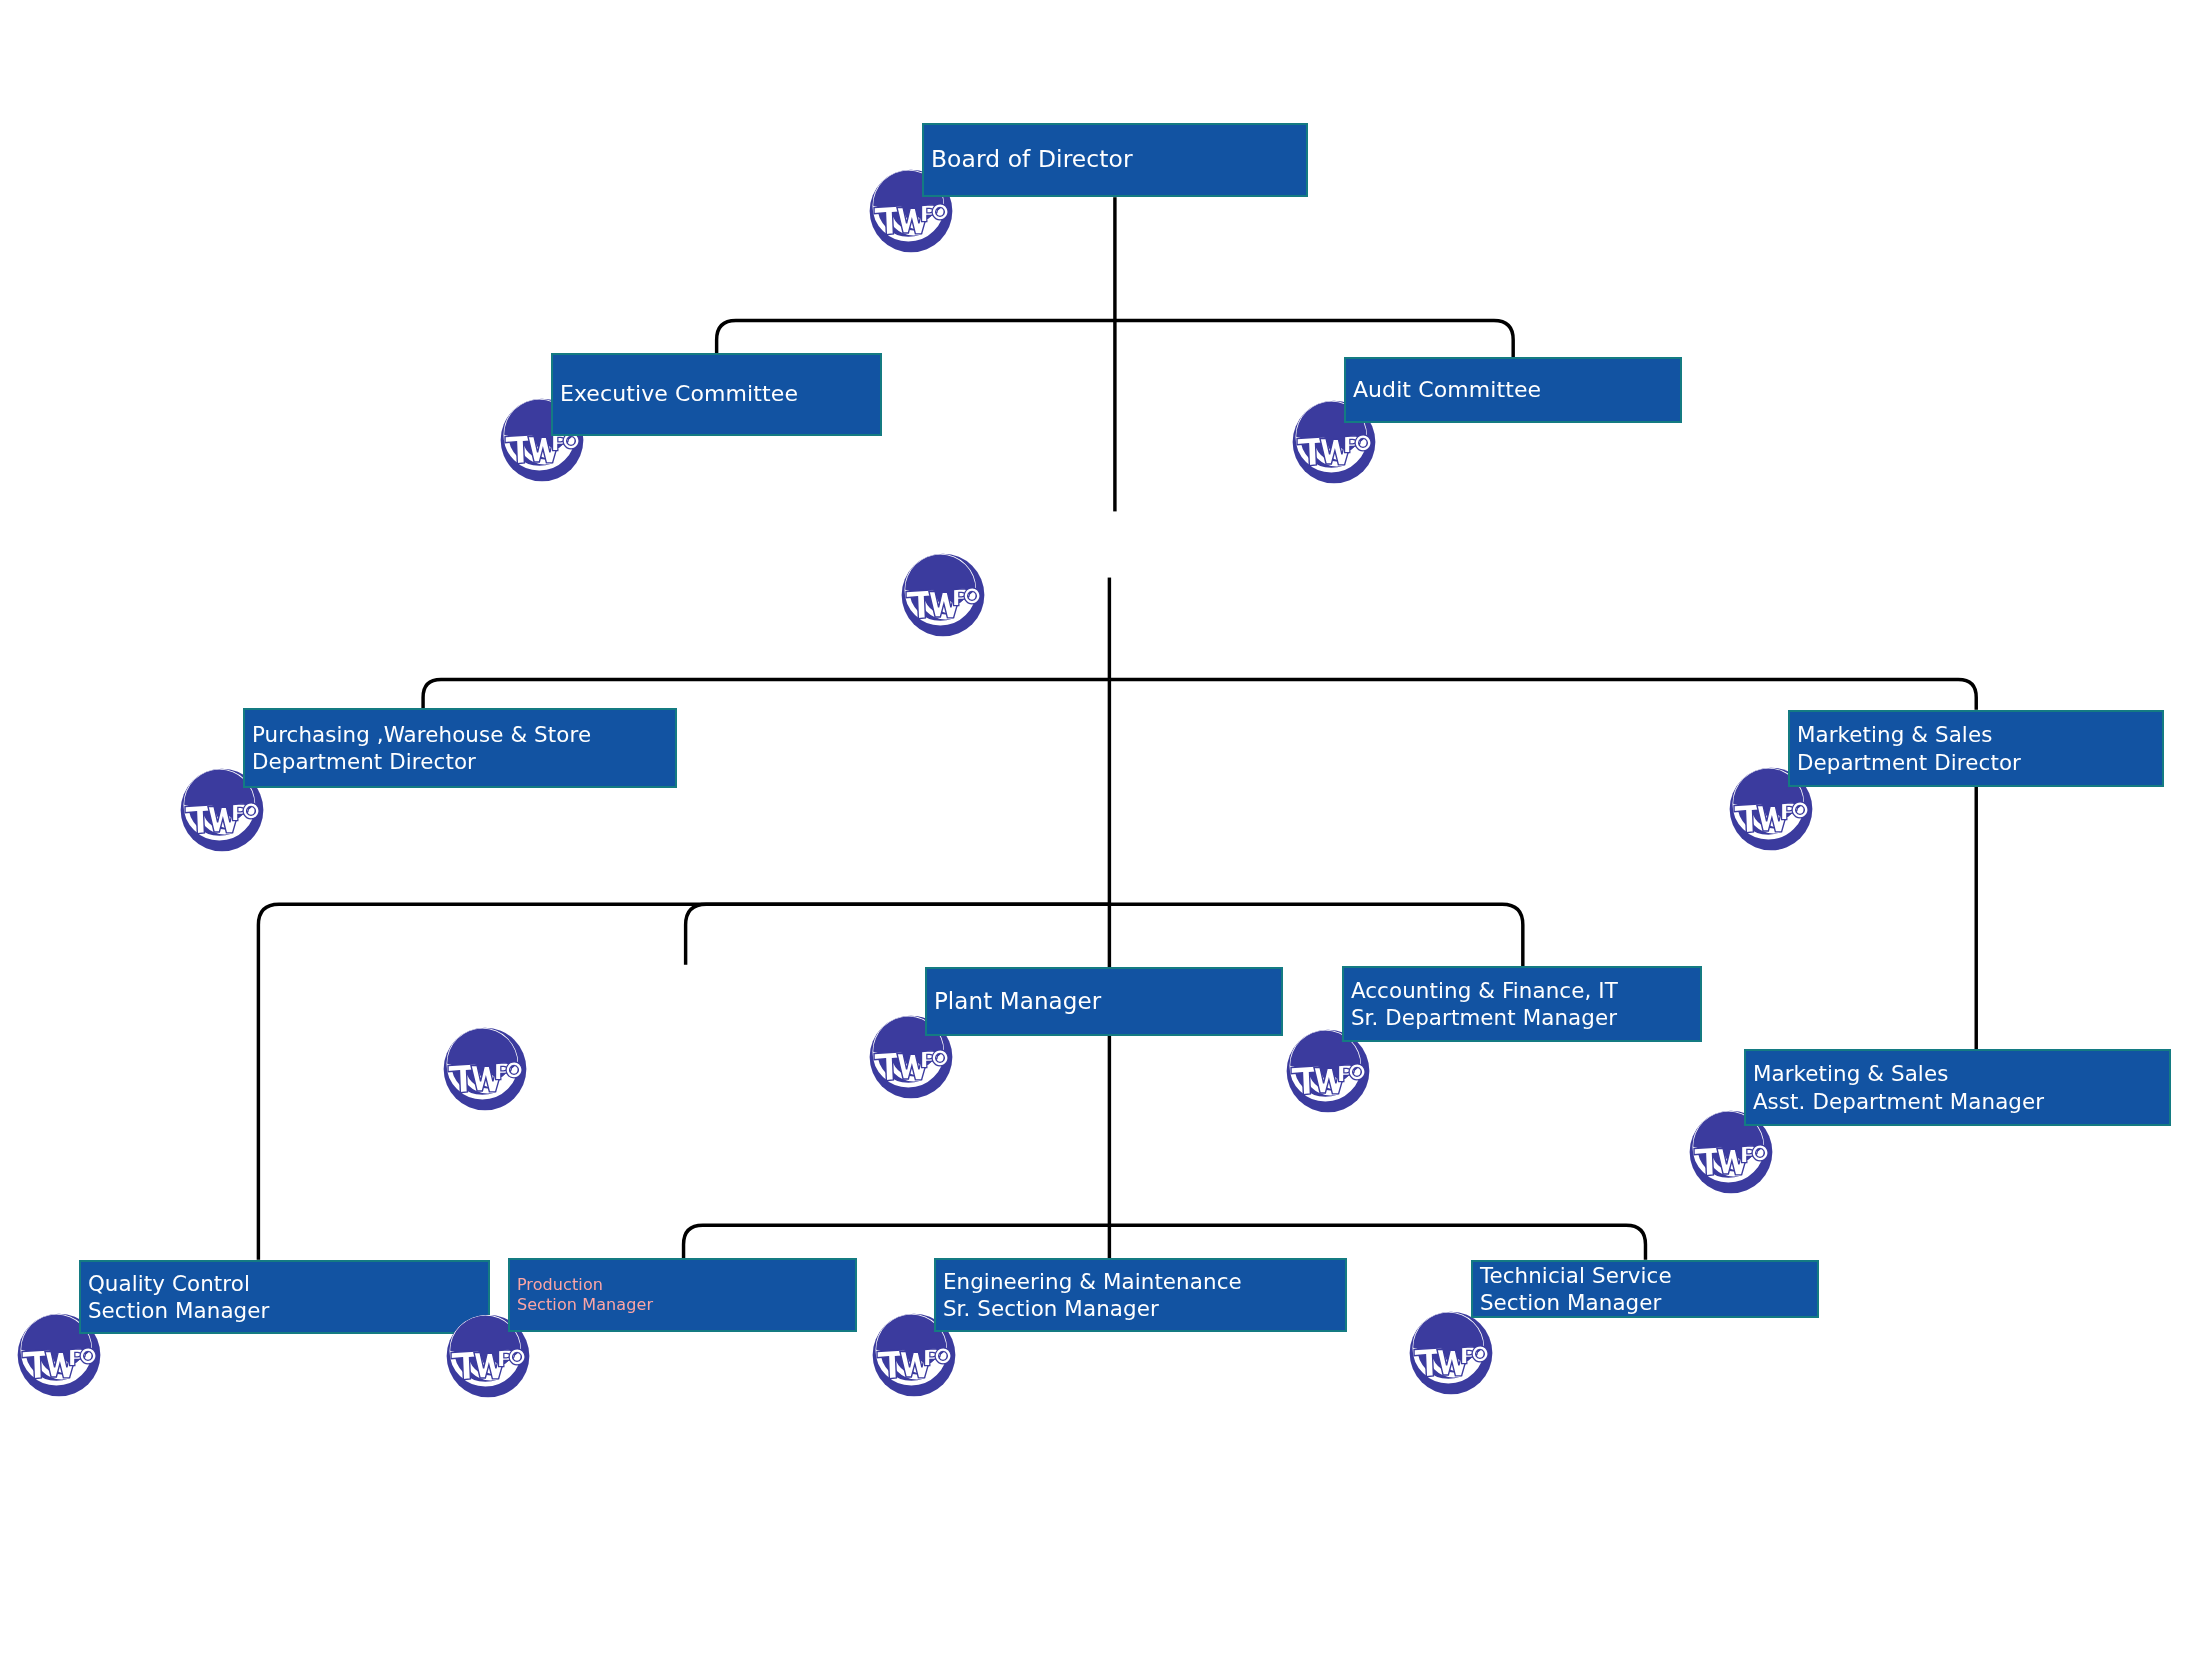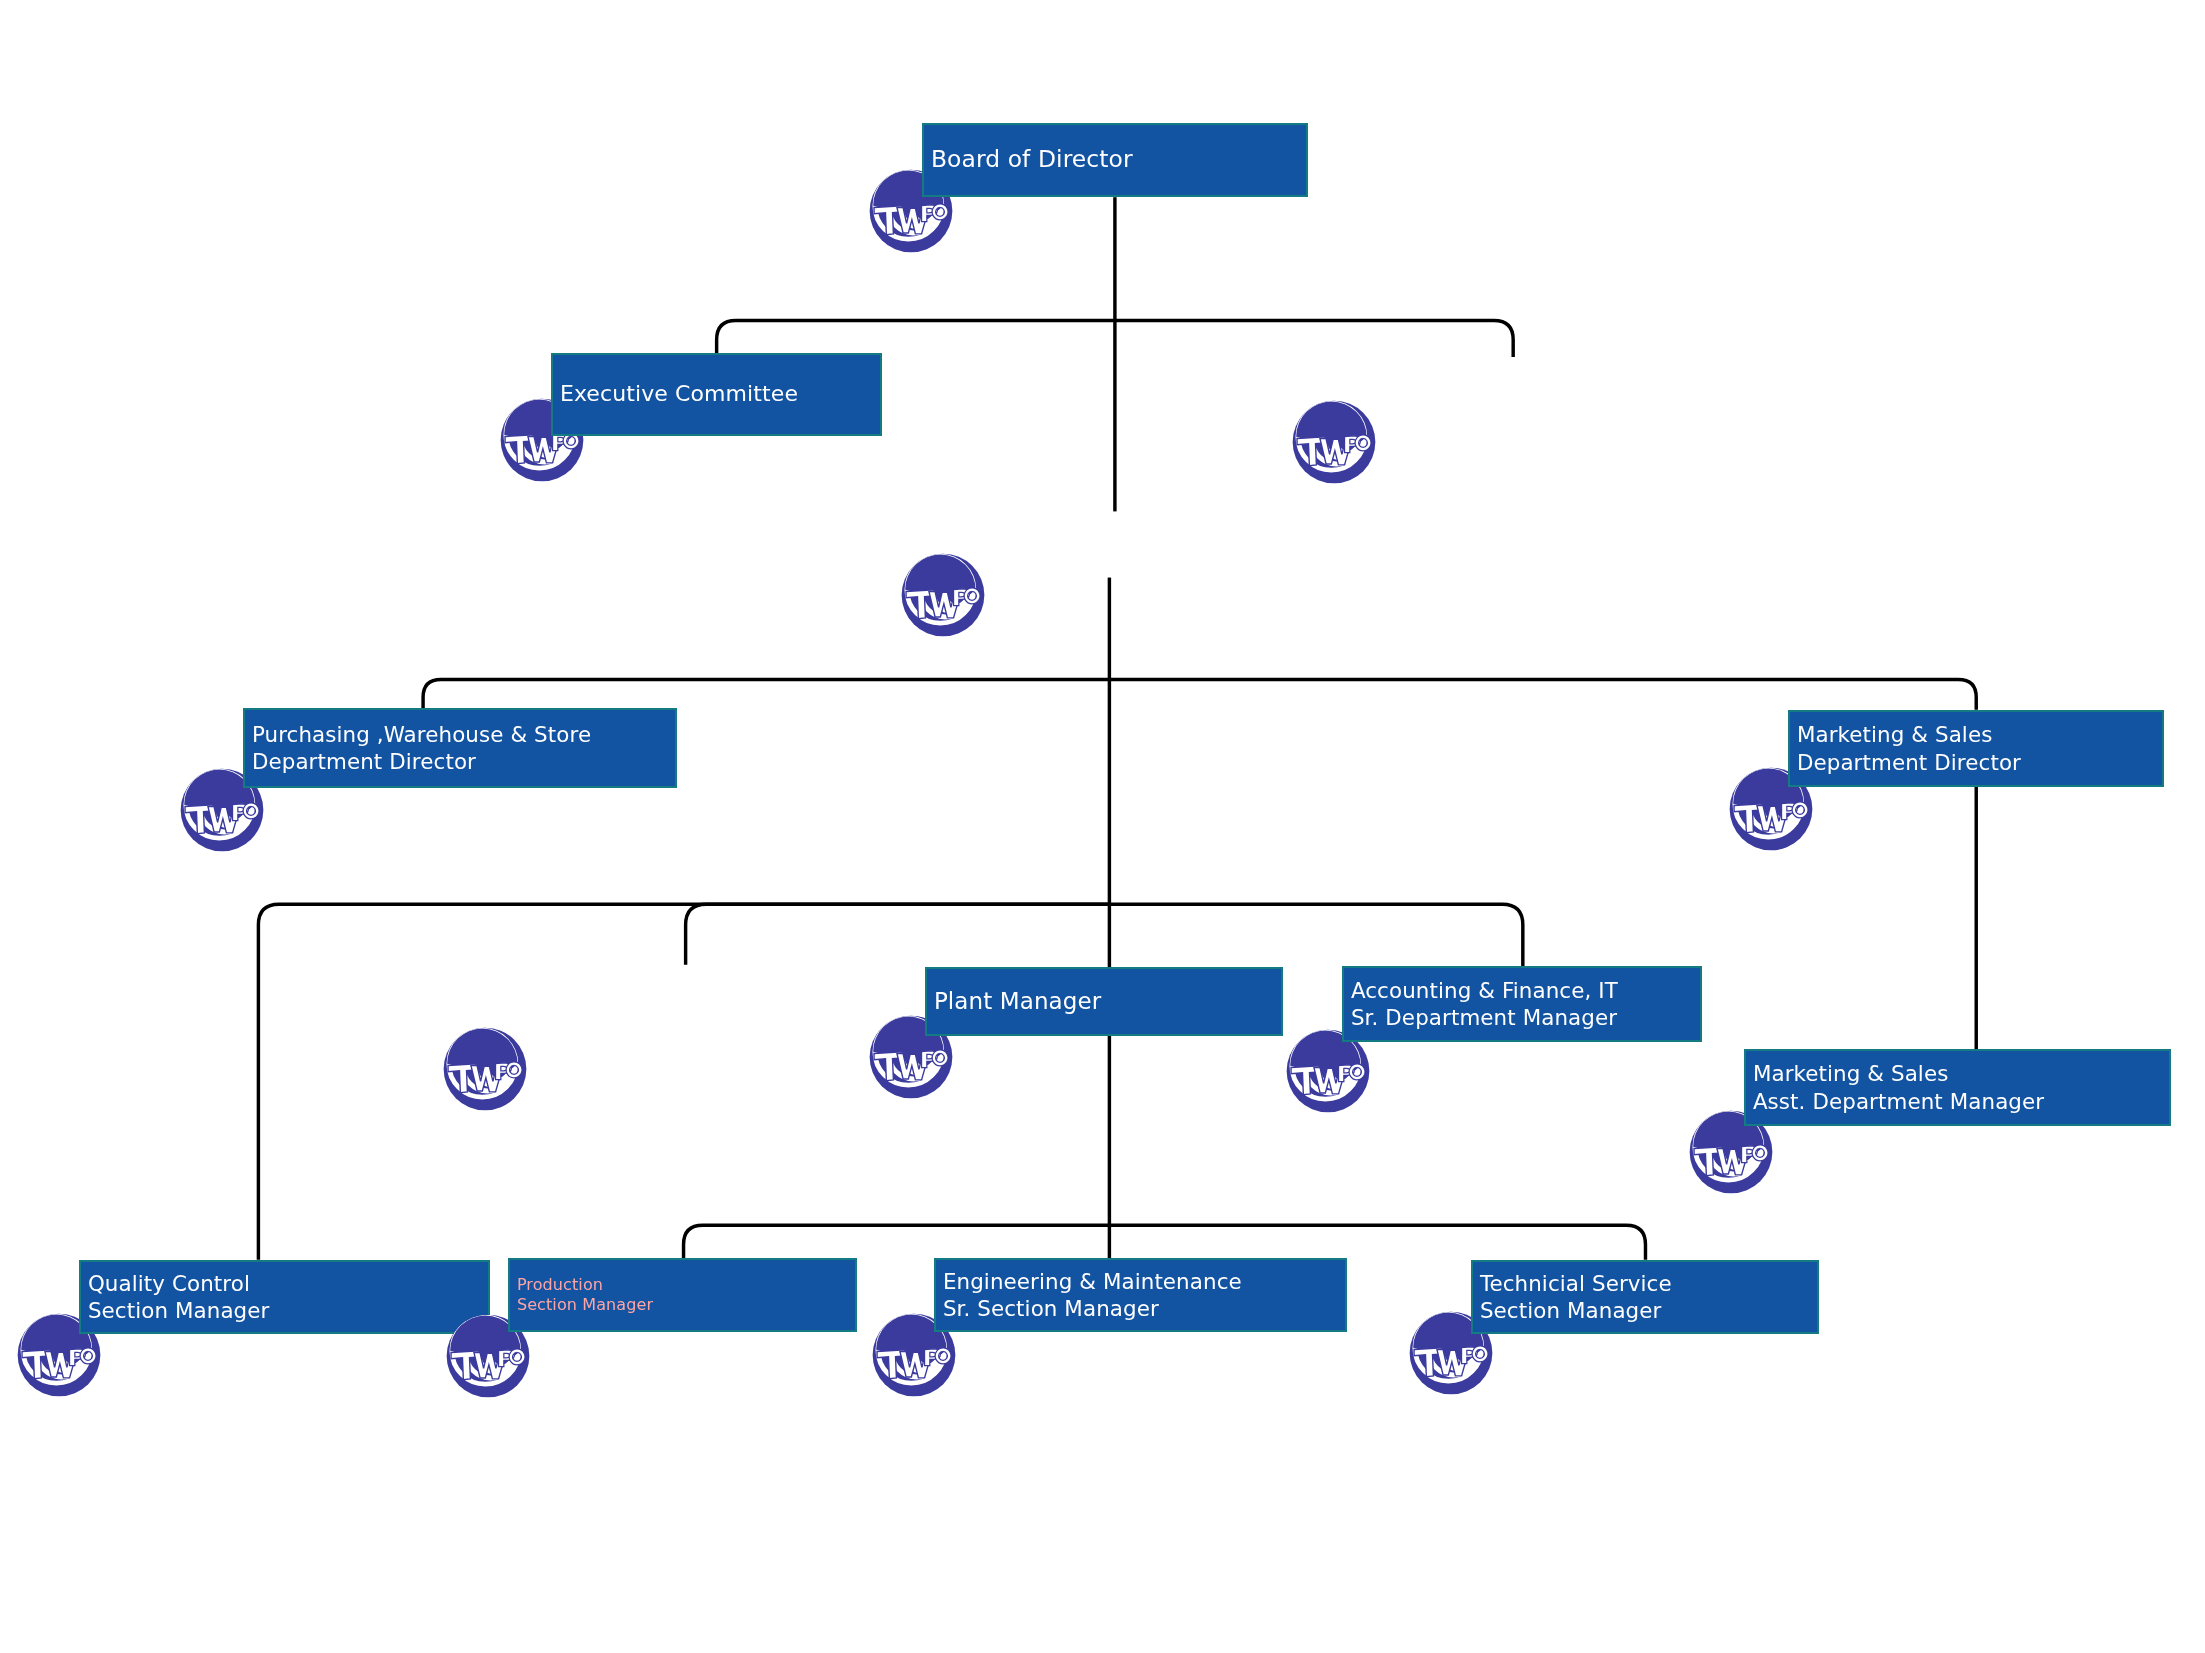--- a/index.html
+++ b/index.html
@@ -180,20 +180,23 @@
       <g clip-path="url(#cp3)">
         <path d="M 8 46 L 40 44 L 40 51 L 29 52 L 30 76 L 22 77 L 21 52 L 8 53 Z" fill="#ffffff" stroke="#3b3b9e" stroke-width="1.6"></path>
         <path d="M 34 46 L 41 46 L 45 64 L 49 47 L 55 47 L 59 64 L 63 48 L 70 48
                  L 62 76 L 55 76 L 51 60 L 47 75 L 41 75 Z" fill="#ffffff" stroke="#3b3b9e" stroke-width="1.6"></path>
         <path d="M 62 44 L 72 43 Q 80 43 80 49 Q 80 55 72 55 L 68 55 L 68 62 L 62 62 Z
                  M 68 47 L 71 47 Q 75 47 75 49.5 Q 75 52 71 52 L 68 52 Z" fill="#ffffff" stroke="#3b3b9e" stroke-width="1.4"></path>
         <path d="M 83 42 a 9 9 0 1 0 0.1 0 M 83 46 a 5 5 0 1 1 -0.1 0" fill="#ffffff" stroke="#3b3b9e" stroke-width="1.4"></path>
       </g>
     </svg>
   </div>
+      <div class="org-node" style="left: 1344px; top: 357px; width: 338px; height: 66px; font-size: 22px; background: rgb(18, 83, 162); border-color: rgb(20, 123, 130); color: rgb(255, 255, 255);">
+    <span class="node-label">Audit Committee</span>
+  </div>
       <div class="logo-badge" style="left: 899px; top: 551px;">
     <svg viewBox="0 0 100 100" xmlns="http://www.w3.org/2000/svg">
       <defs>
         <clipPath id="cp4">
               <circle cx="50" cy="50" r="47"></circle>
             </clipPath>
       </defs>
       <circle cx="50" cy="50" r="47" fill="#3b3b9e"></circle>
       <g clip-path="url(#cp4)" fill="none" stroke="#ffffff" stroke-width="5.5">
         <circle cx="62" cy="52" r="9"></circle>
@@ -541,20 +544,20 @@
       <g clip-path="url(#cp14)">
         <path d="M 8 46 L 40 44 L 40 51 L 29 52 L 30 76 L 22 77 L 21 52 L 8 53 Z" fill="#ffffff" stroke="#3b3b9e" stroke-width="1.6"></path>
         <path d="M 34 46 L 41 46 L 45 64 L 49 47 L 55 47 L 59 64 L 63 48 L 70 48
                  L 62 76 L 55 76 L 51 60 L 47 75 L 41 75 Z" fill="#ffffff" stroke="#3b3b9e" stroke-width="1.6"></path>
         <path d="M 62 44 L 72 43 Q 80 43 80 49 Q 80 55 72 55 L 68 55 L 68 62 L 62 62 Z
                  M 68 47 L 71 47 Q 75 47 75 49.5 Q 75 52 71 52 L 68 52 Z" fill="#ffffff" stroke="#3b3b9e" stroke-width="1.4"></path>
         <path d="M 83 42 a 9 9 0 1 0 0.1 0 M 83 46 a 5 5 0 1 1 -0.1 0" fill="#ffffff" stroke="#3b3b9e" stroke-width="1.4"></path>
       </g>
     </svg>
   </div>
-      <div class="org-node" style="left: 1471px; top: 1260px; width: 348px; height: 74px; font-size: 21.4px; background: rgb(18, 83, 162); border-color: rgb(20, 123, 130); color: rgb(255, 255, 255);">
+      <div class="org-node" style="left: 1471px; top: 1260px; width: 348px; height: 58px; font-size: 21.4px; background: rgb(18, 83, 162); border-color: rgb(20, 123, 130); color: rgb(255, 255, 255);">
     <span class="node-label">Technicial Service
 Section Manager</span>
   </div>
     </div>
 
 </div>
 
 
 </body></html>

